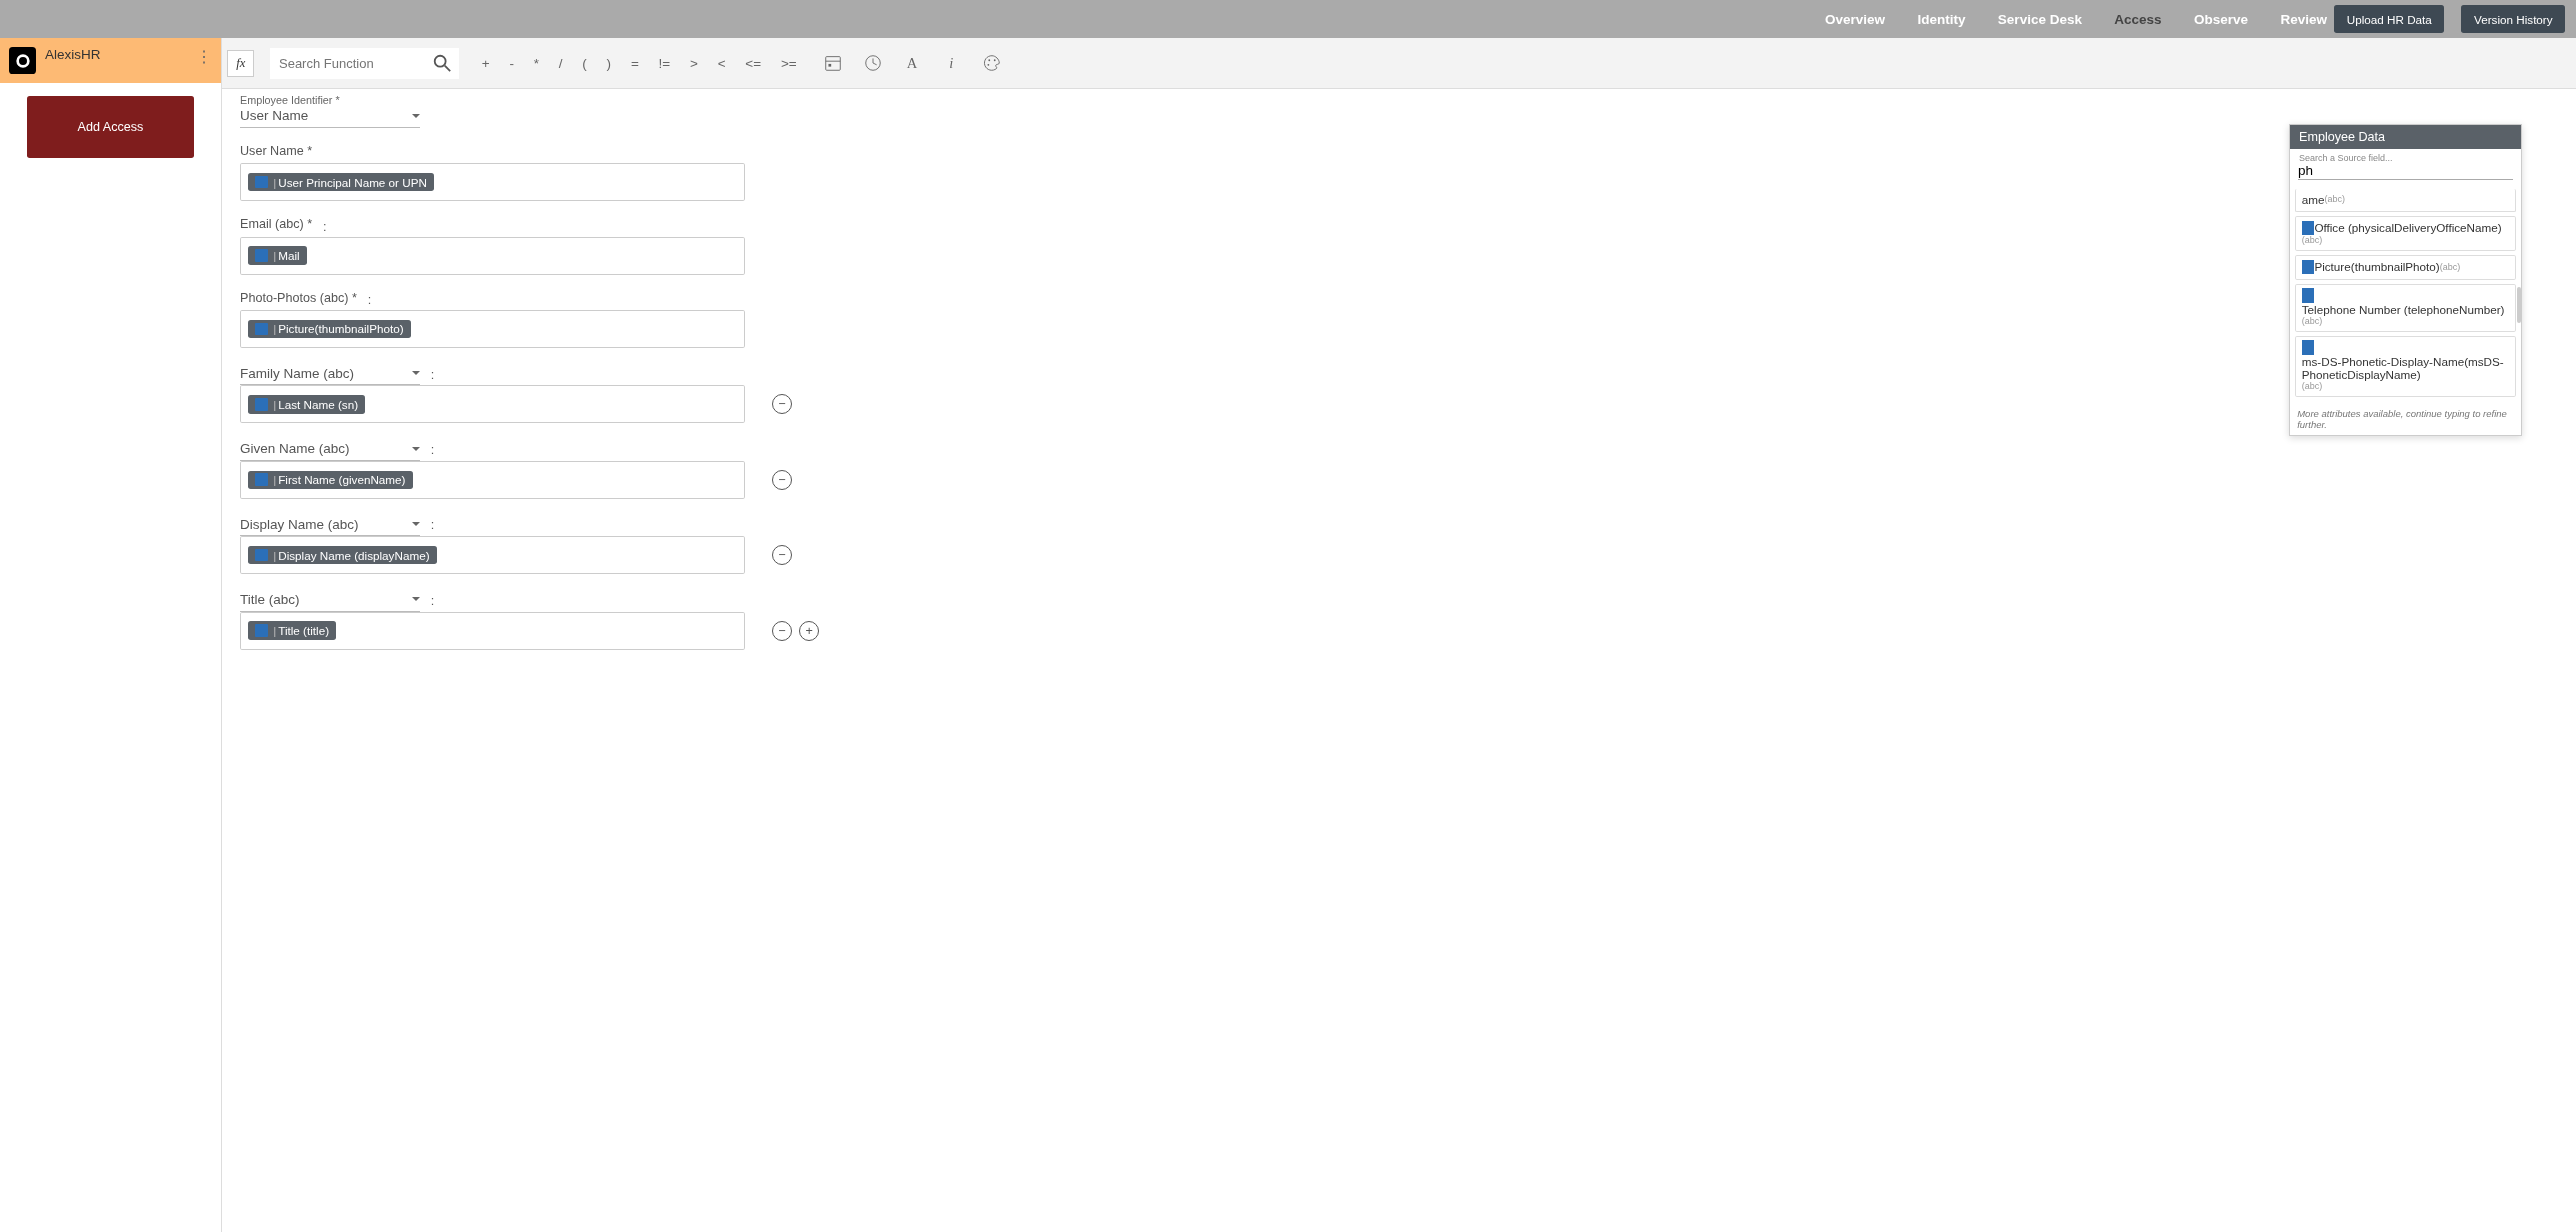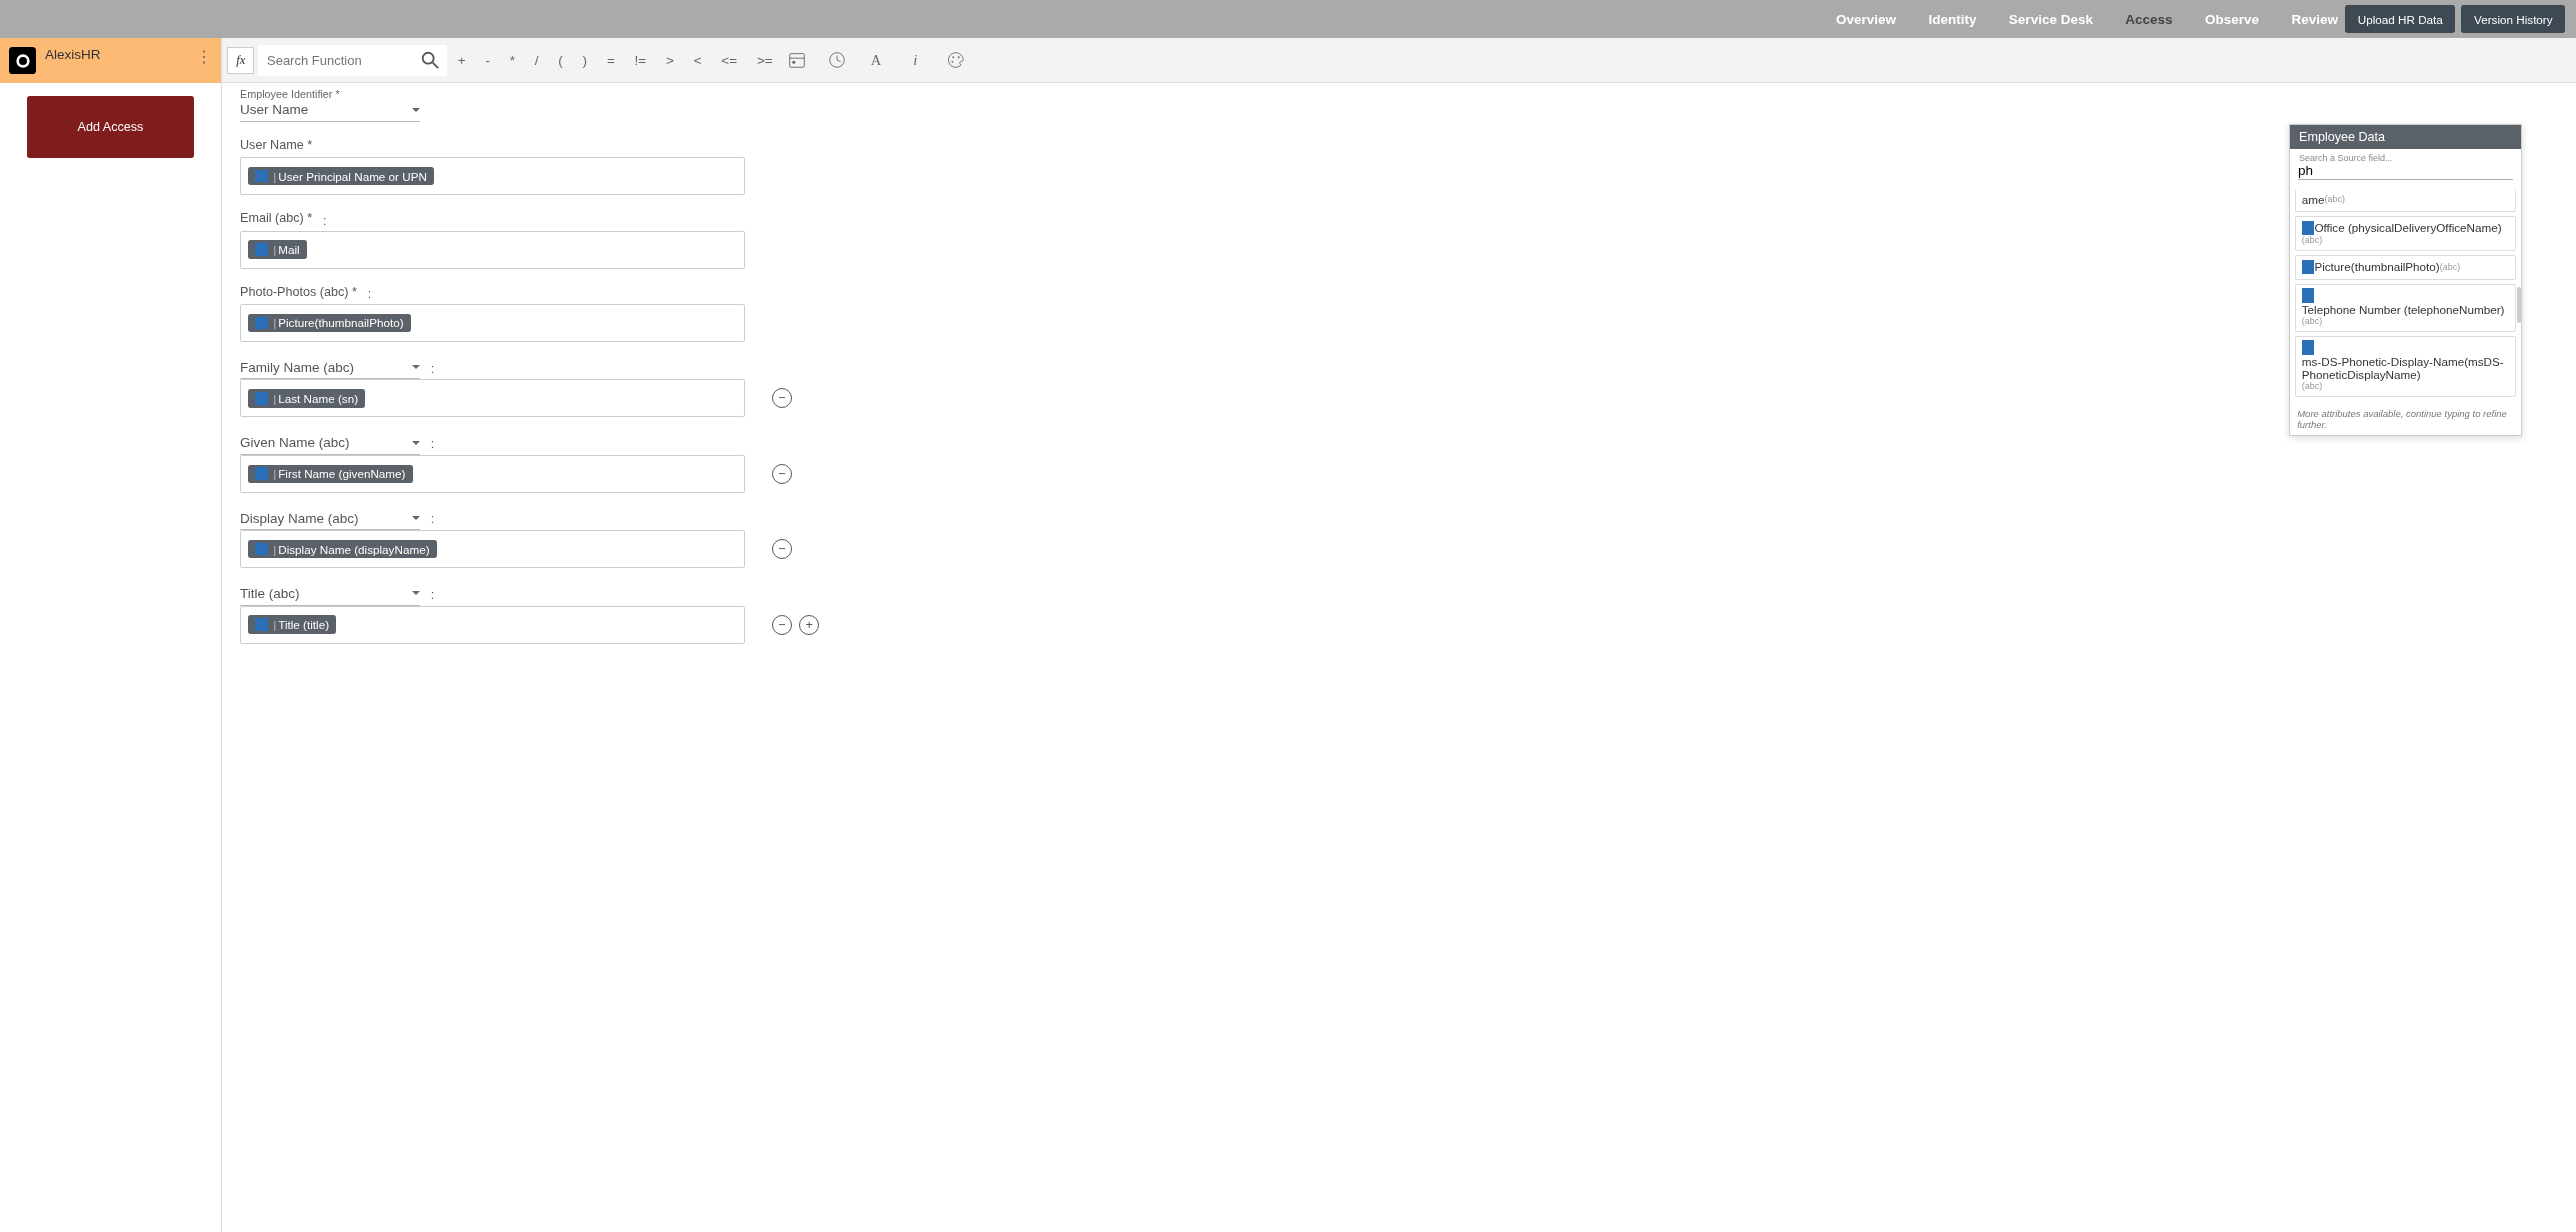--- a/index.html
+++ b/index.html
@@ -15,21 +15,21 @@
 }
 .top-nav .nav-left { display: flex; gap: 18px; }
 .top-nav .nav-item {
   color: #fff;
   font-weight: 600;
   font-size: 13.5px;
   cursor: pointer;
   padding: 9px 7.2px;
 }
 .top-nav .nav-item.active { color: #444; }
-.top-nav .nav-right { display: flex; gap: 6px; }
+.top-nav .nav-right { display: flex; gap: 17px; }
 .btn-dark {
   background: #3e4953;
   color: #fff;
   border: none;
   padding: 7.2px 12.6px;
   border-radius: 2.7px;
   font-size: 11.7px;
   cursor: pointer;
 }
 
@@ -70,21 +70,22 @@
 }
 
 .main { flex:1; position:relative; overflow:auto; background:#fff; }
 
 .formula-bar {
   display:flex;
   align-items:center;
   border-bottom:0.9px solid #ddd;
   background:#f3f3f3;
   padding: 0 0 0 5.4px;
-  height: 45px;
+  height: 51px;
+  gap: 12px;
 }
 .fx {
   width: 27px; height: 27px;
   display:inline-flex;
   align-items:center; justify-content:center;
   border:0.9px solid #ccc;
   font-style: italic;
   font-family: serif;
   background:#fff;
 }

